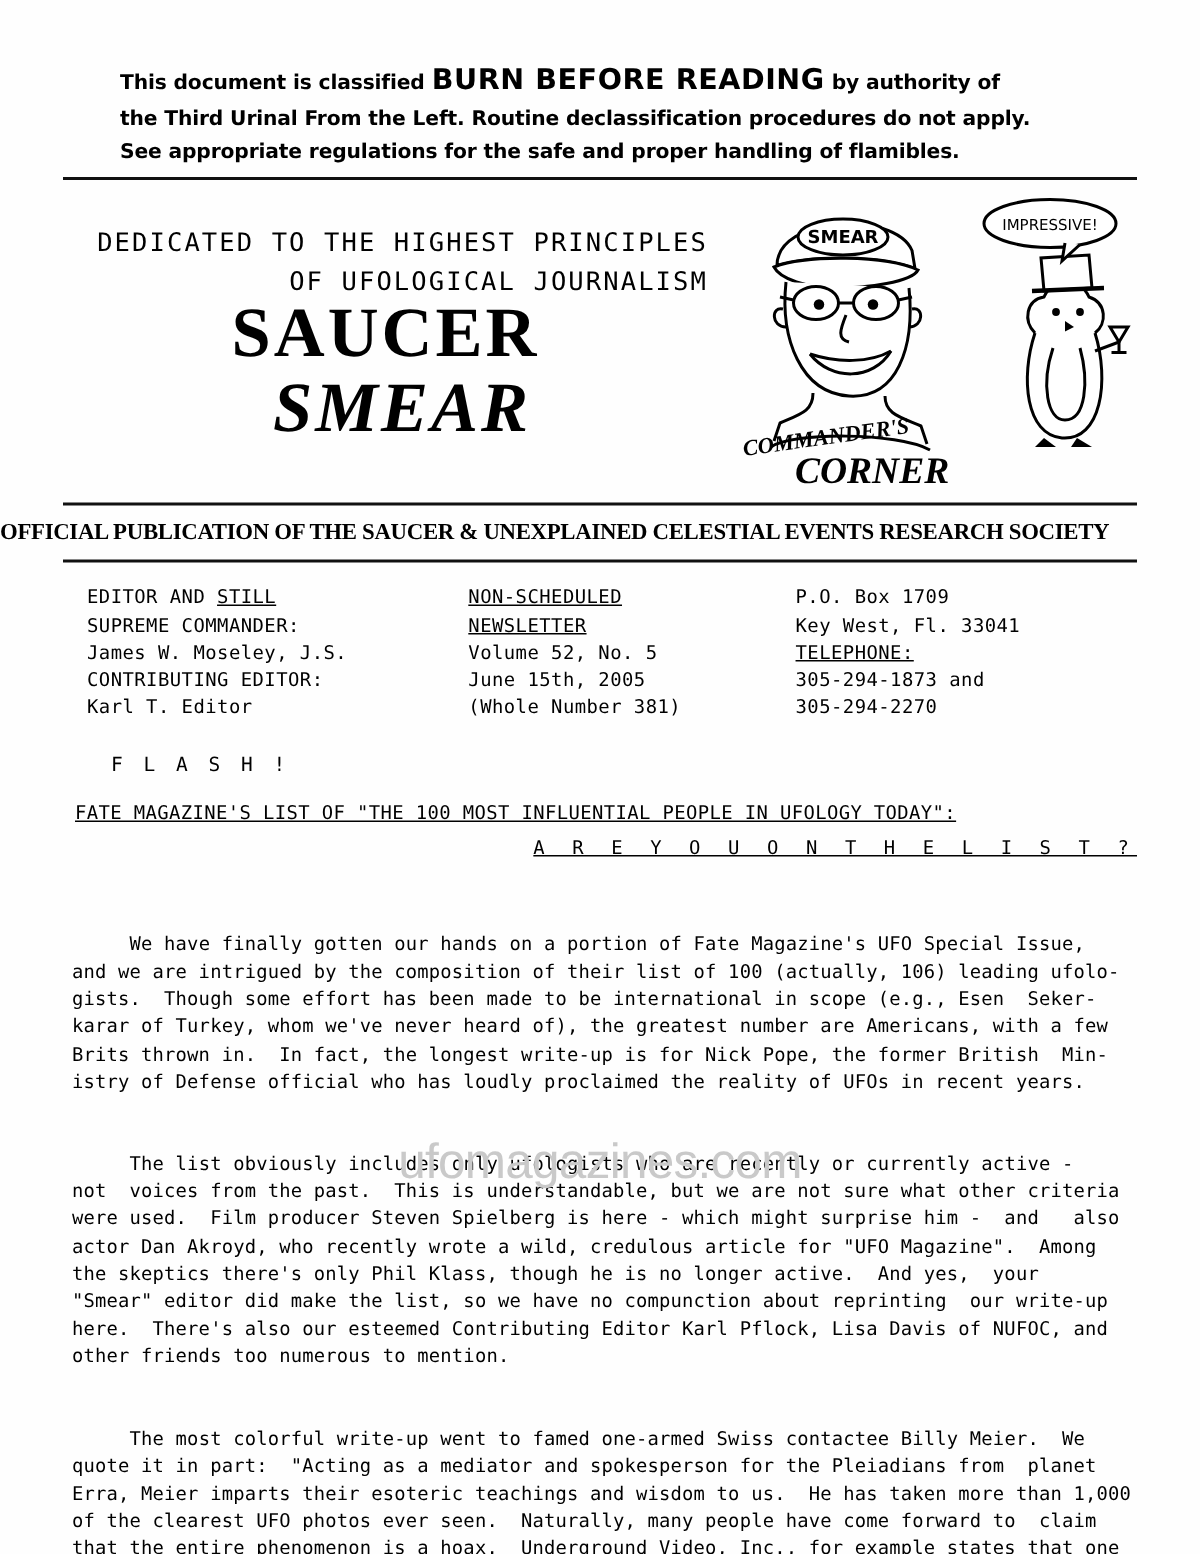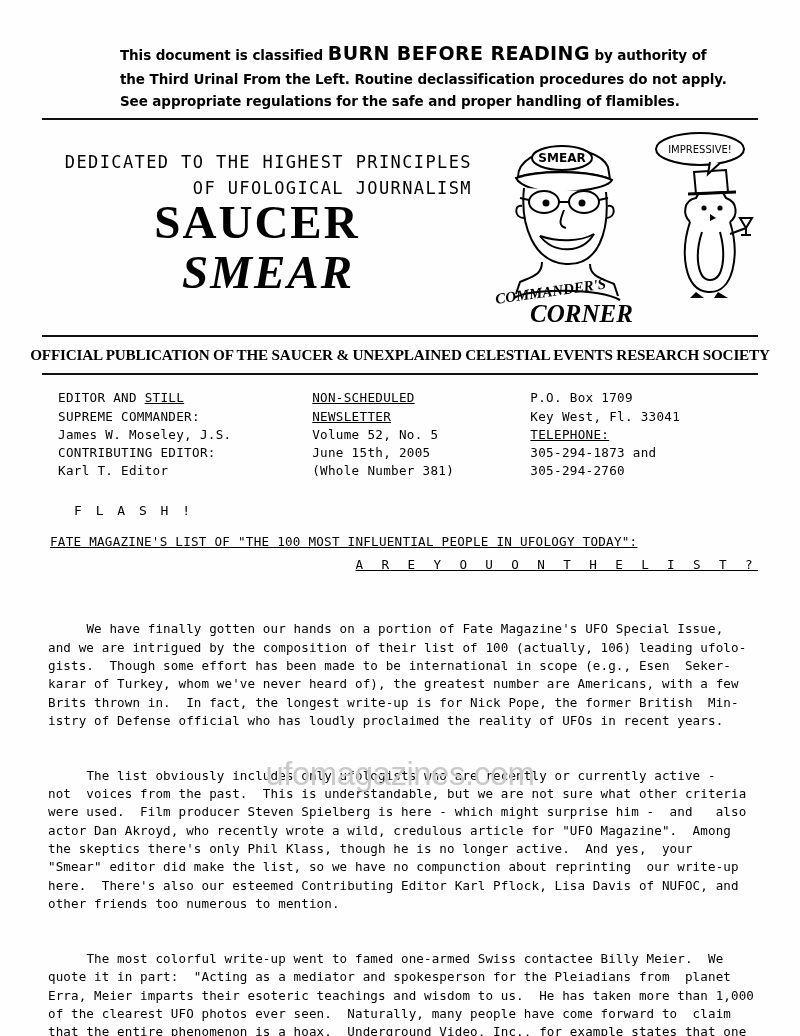--- a/index.html
+++ b/index.html
@@ -25,21 +25,20 @@
 
   
   .classification {
     padding: 38px 46px 6px 46px;
     font-family: "DejaVu Sans", sans-serif;
     font-weight: bold;
     font-size: 13.5px;
     line-height: 1.62;
     letter-spacing: -0.1px;
     text-align: left;
-    margin-left: 40px;
   }
   .classification .big {
     font-size: 19px;
     letter-spacing: 0.4px;
   }
   .classification .line {
     white-space: nowrap;
   }
   .classification .l1 { padding-left: 34px; }
   .classification .l2 { padding-left: 34px; }
@@ -96,21 +95,20 @@
     position: absolute;
     right: 0;
     top: 2px;
     width: 300px;
     height: 205px;
   }
   .cartoon svg { display: block; }
 
   
   .official {
-    text-align: center;
     font-family: "Liberation Serif", serif;
     font-weight: bold;
     font-size: 15.2px;
     letter-spacing: -0.2px;
     padding: 9px 0 9px 0;
   }
 
   
   .infobar {
     margin: 14px 42px 0 42px;
@@ -289,21 +287,21 @@
       <div class="u">NEWSLETTER</div>
       <div>Volume 52, No. 5</div>
       <div>June 15th, 2005</div>
       <div>(Whole Number 381)</div>
     </div>
     <div class="col-c">
       <div>P.O. Box 1709</div>
       <div>Key West, Fl. 33041</div>
       <div class="u">TELEPHONE:</div>
       <div>305-294-1873  and</div>
-      <div>305-294-2760</div>
+      <div>305-294-2270</div>
     </div>
   </div>
 
   <div class="flash">F L A S H !</div>
   <div class="headline">FATE MAGAZINE'S LIST OF "THE 100 MOST INFLUENTIAL PEOPLE IN UFOLOGY TODAY":</div>
   <div class="headline2">A R E     Y O U     O N     T H E     L I S T ?</div>
 
   <div class="body-text">
     <p>     We have finally gotten our hands on a portion of Fate Magazine's UFO Special Issue,
 and we are intrigued by the composition of their list of 100 (actually, 106) leading ufolo-

